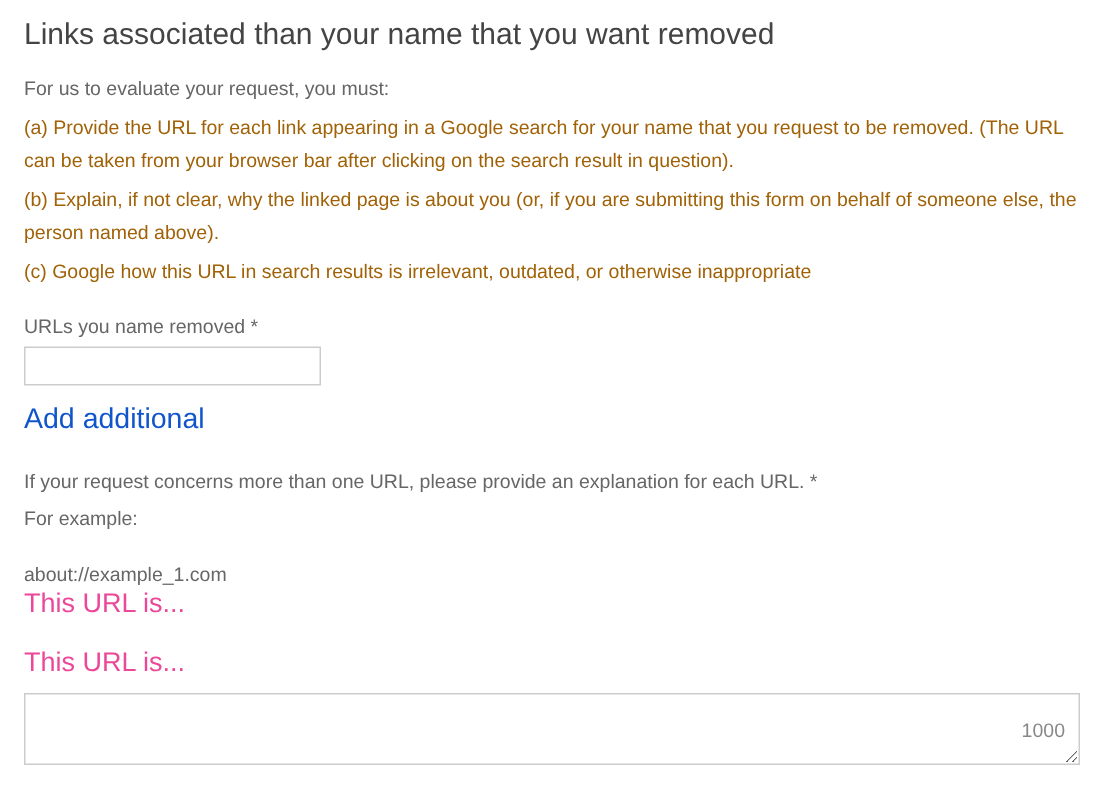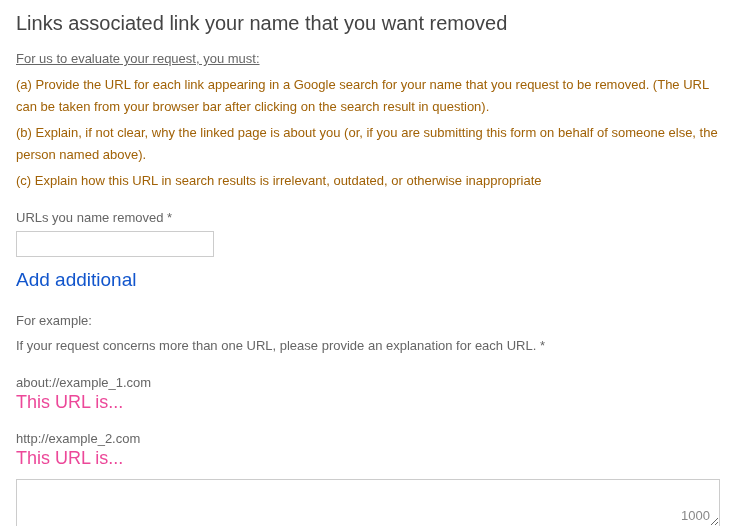--- a/index.html
+++ b/index.html
@@ -19,21 +19,20 @@
       font-size: 20px;
       font-weight: 400;
       color: #444;
       margin-bottom: 14px;
     }
     .intro {
       color: #666;
       line-height: 1.6;
       margin-bottom: 4px;
       font-size: 13px;
-      text-decoration: underline;
     }
     .para {
       color: #a16207;
       line-height: 1.7;
       font-size: 13px;
       margin-bottom: 4px;
     }
     .label {
       color: #666;
       font-size: 13px;
@@ -88,56 +87,55 @@
       border: 1px solid #ccc;
       padding: 4px;
       font-size: 13px;
       font-family: Arial, sans-serif;
       resize: both;
       display: block;
     }
     .char-count {
       position: absolute;
       right: 10px;
-      bottom: 4px;
+      bottom: 16px;
       color: #888;
       font-size: 13px;
       pointer-events: none;
     }
   </style>
 </head>
 <body>
 
 
 
-<h2>Links associated link your name that you want removed</h2>
+<h2>Links associated than your name that you want removed</h2>
 
 <p class="intro">For us to evaluate your request, you must:</p>
 
 <p class="para">(a) Provide the URL for each link appearing in a Google search for your name that you request to be removed. (The URL can be taken from your browser bar after clicking on the search result in question).</p>
 <p class="para">(b) Explain, if not clear, why the linked page is about you (or, if you are submitting this form on behalf of someone else, the person named above).</p>
-<p class="para">(c) Explain how this URL in search results is irrelevant, outdated, or otherwise inappropriate</p>
+<p class="para">(c) Google how this URL in search results is irrelevant, outdated, or otherwise inappropriate</p>
 
 <div class="label">URLs you name removed *</div>
 
 <input type="text" class="url-input" value="" style="">
 
 <span class="add-link">Add additional</span>
 
 <div class="help-section">
+  <p class="help-line">If your request concerns more than one URL, please provide an explanation for each URL. *</p>
   <p class="help-line">For example:</p>
-  <p class="help-line">If your request concerns more than one URL, please provide an explanation for each URL. *</p>
 
   <div class="example-block">
     <p class="example-url">about://example_1.com</p>
     <p class="example-text">This URL is...</p>
   </div>
 
   <div class="example-block">
-    <p class="example-url">http://example_2.com</p>
     <p class="example-text">This URL is...</p>
   </div>
 </div>
 
 <div class="textarea-wrap">
   <textarea class="explanation-textarea" style=""></textarea>
   <span class="char-count">1000</span>
 </div>
 
 

